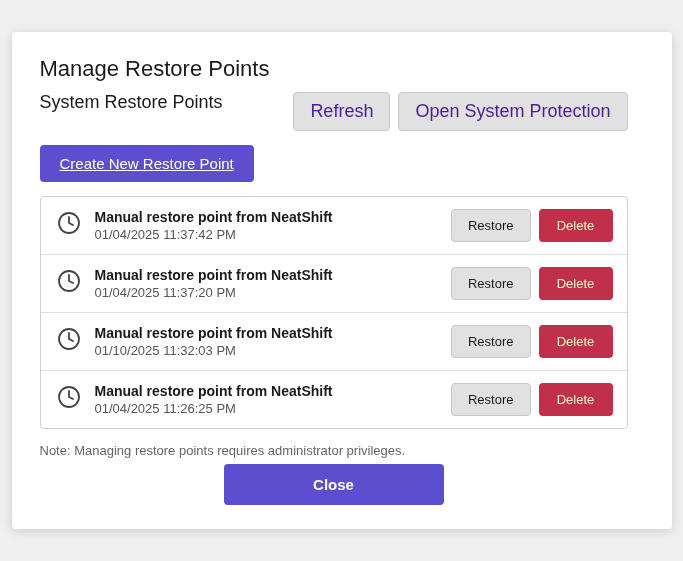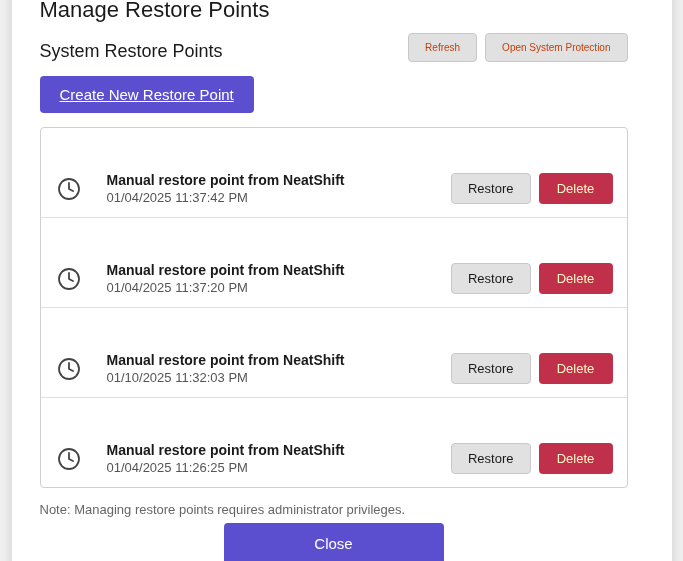--- a/index.html
+++ b/index.html
@@ -21,40 +21,40 @@
       box-shadow: 0 2px 12px rgba(0,0,0,0.15);
     }
     .title {
       font-size: 22px;
       font-weight: 400;
       color: #1a1a1a;
       margin-bottom: 10px;
     }
     .header-row {
       display: flex;
-      align-items: flex-end;
+      align-items: flex-start;
       justify-content: space-between;
       margin-bottom: 14px;
     }
     .subtitle {
       font-size: 18px;
       font-weight: 400;
       color: #1a1a1a;
     }
     .header-buttons {
       display: flex;
       gap: 8px;
     }
     .btn-gray {
       background: #e1e1e1;
       border: 1px solid #c8c8c8;
       border-radius: 4px;
       padding: 8px 16px;
-      font-size: 10px;
-      color: #c2410c;
+      font-size: 18px;
+      color: #4c1d95;
       cursor: pointer;
     }
     .btn-create {
       background: #5b4fcf;
       border: none;
       border-radius: 4px;
       padding: 10px 20px;
       font-size: 15px;
       color: #ffffff;
       cursor: pointer;
@@ -63,25 +63,23 @@
       text-decoration: underline;
     }
     .restore-list {
       border: 1px solid #d0d0d0;
       border-radius: 4px;
       overflow: hidden;
       margin-bottom: 14px;
     }
     .restore-item {
       display: flex;
-      align-items: center;
       padding: 12px 14px;
       border-bottom: 1px solid #e0e0e0;
-      gap: 24px;
-      margin-top: 32px;
+      gap: 12px;
     }
     .restore-item:last-child { border-bottom: none; }
     .clock-icon {
       width: 28px;
       height: 28px;
       flex-shrink: 0;
       display: flex;
       align-items: center;
       justify-content: center;
     }
@@ -138,20 +136,21 @@
     .btn-close {
       background: #5b4fcf;
       border: none;
       border-radius: 4px;
       padding: 12px 0;
       font-size: 15px;
       color: #ffffff;
       cursor: pointer;
       width: 220px;
       text-align: center;
+      font-weight: bold;
     }
   </style>
 </head>
 <body>
 
 <div class="dialog">
   <div class="title">Manage Restore Points</div>
   <div class="header-row">
     <span class="subtitle">System Restore Points</span>
     <div class="header-buttons">

